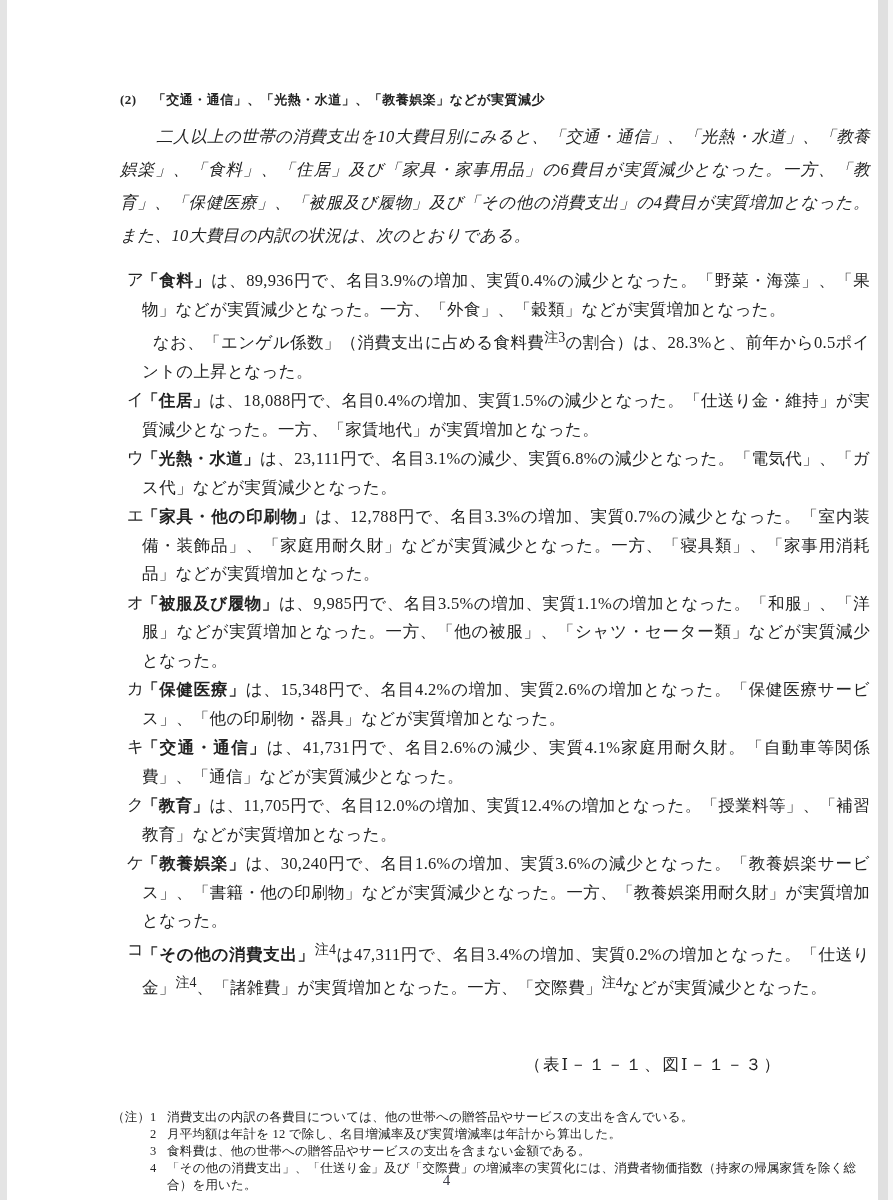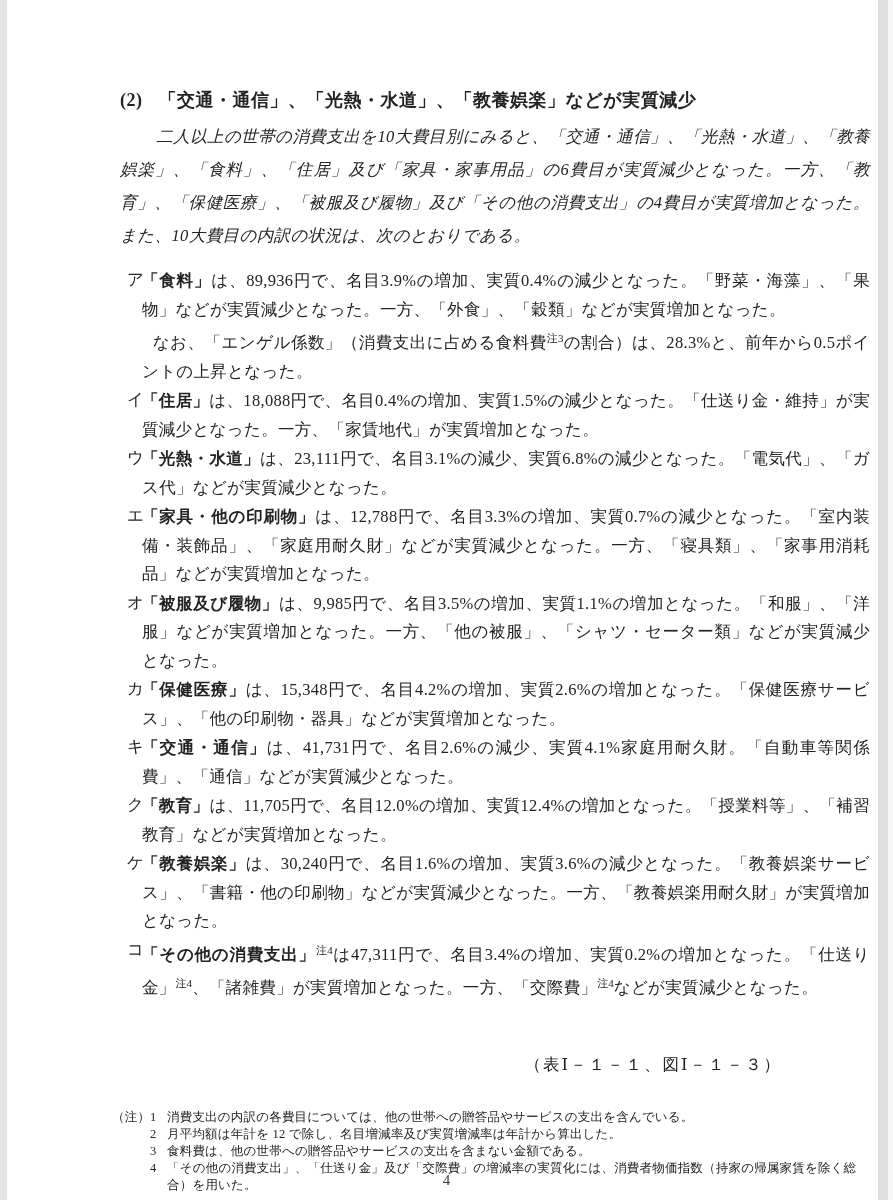--- a/index.html
+++ b/index.html
@@ -36,21 +36,21 @@
   .content {
     position: absolute;
     left: 120px;
     top: 88px;
     width: 750px;
     font-size: 16.5px;
   }
   .heading {
     font-family: "Liberation Sans", "DejaVu Sans", sans-serif;
     font-weight: bold;
-    font-size: 18px;
+    font-size: 13px;
     line-height: 24px;
     letter-spacing: 0.5px;
   }
   .heading-number {
     display: inline-block;
     margin-right: 16px;
     font-family: "Liberation Serif", "DejaVu Serif", serif;
   }
   .intro {
     margin-top: 8px;
@@ -76,21 +76,21 @@
     top: 0;
   }
   .item-title {
     font-family: "Liberation Sans", "DejaVu Sans", sans-serif;
     font-weight: bold;
   }
   .item-note {
     text-indent: 0.65em;
   }
   sup.ref {
-    font-size: 11px;
+    font-size: 14px;
     vertical-align: 6px;
     letter-spacing: 0;
   }
   .table-ref {
     text-align: right;
     padding-right: 88px;
     line-height: 29px;
     letter-spacing: 2px;
     margin-top: 47px;
   }

